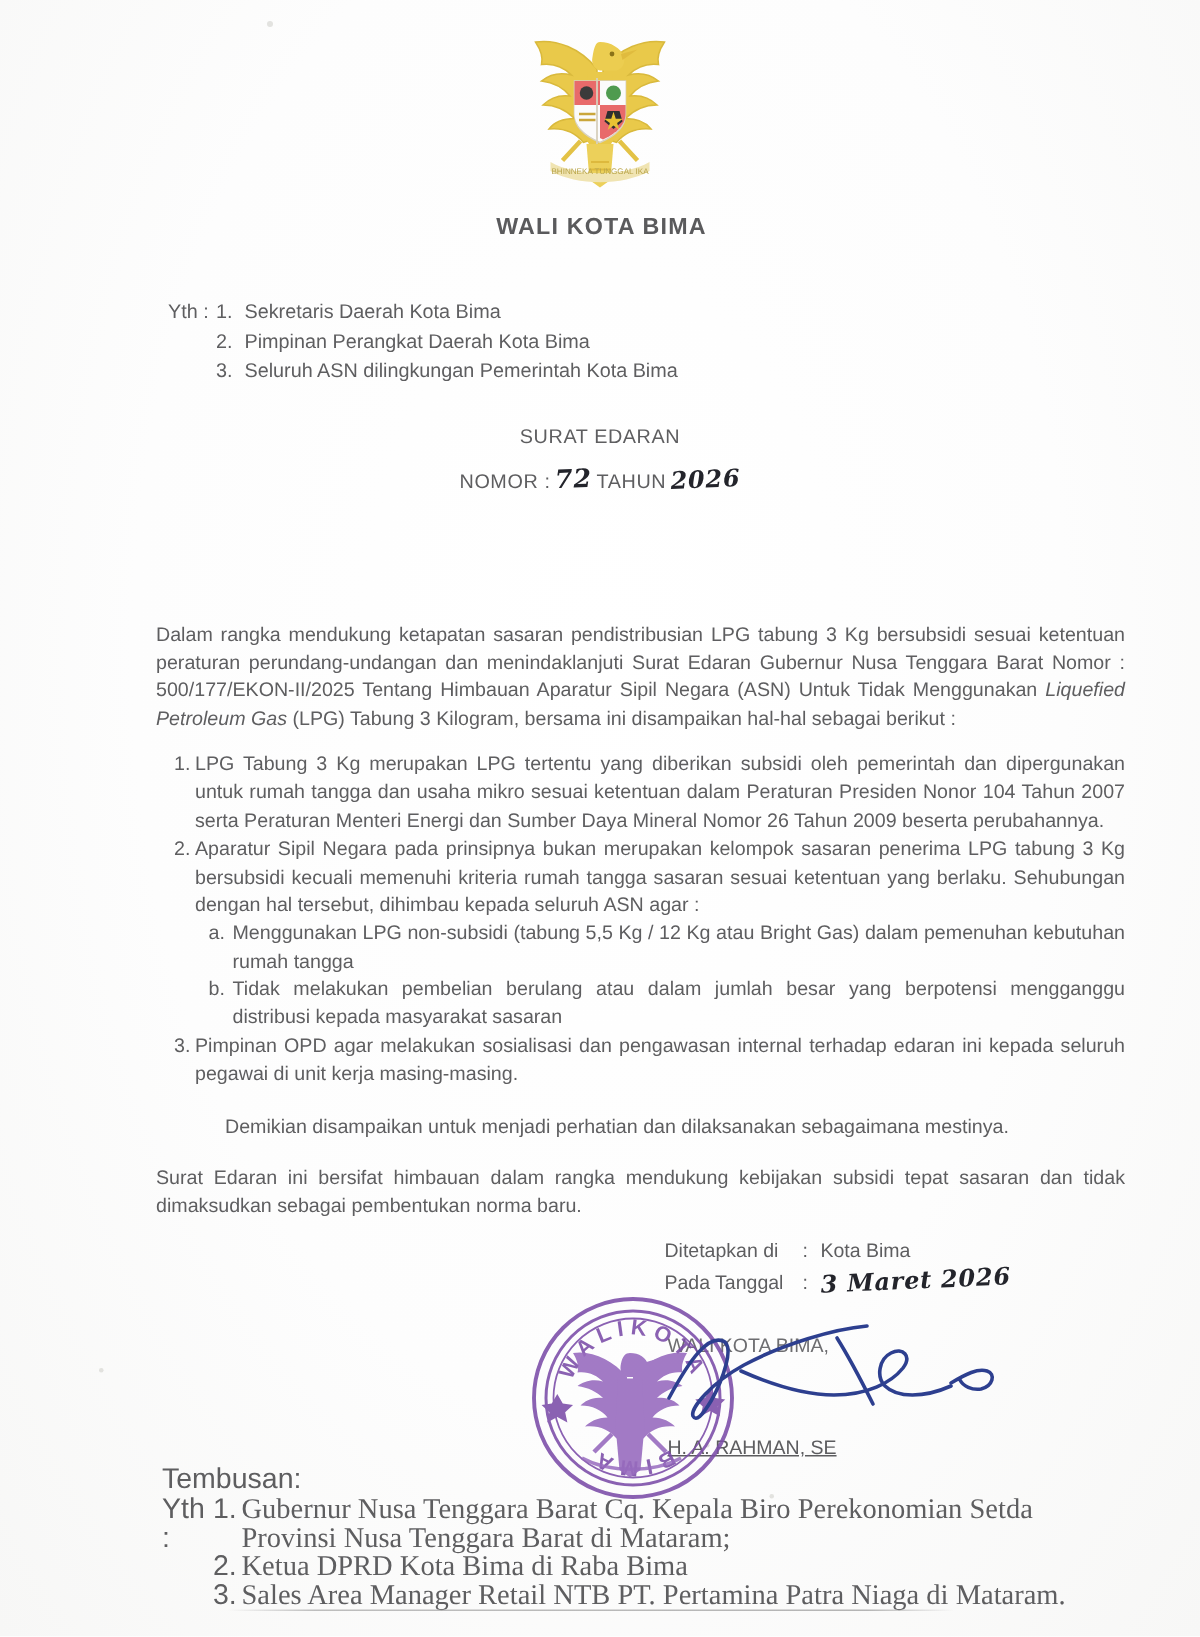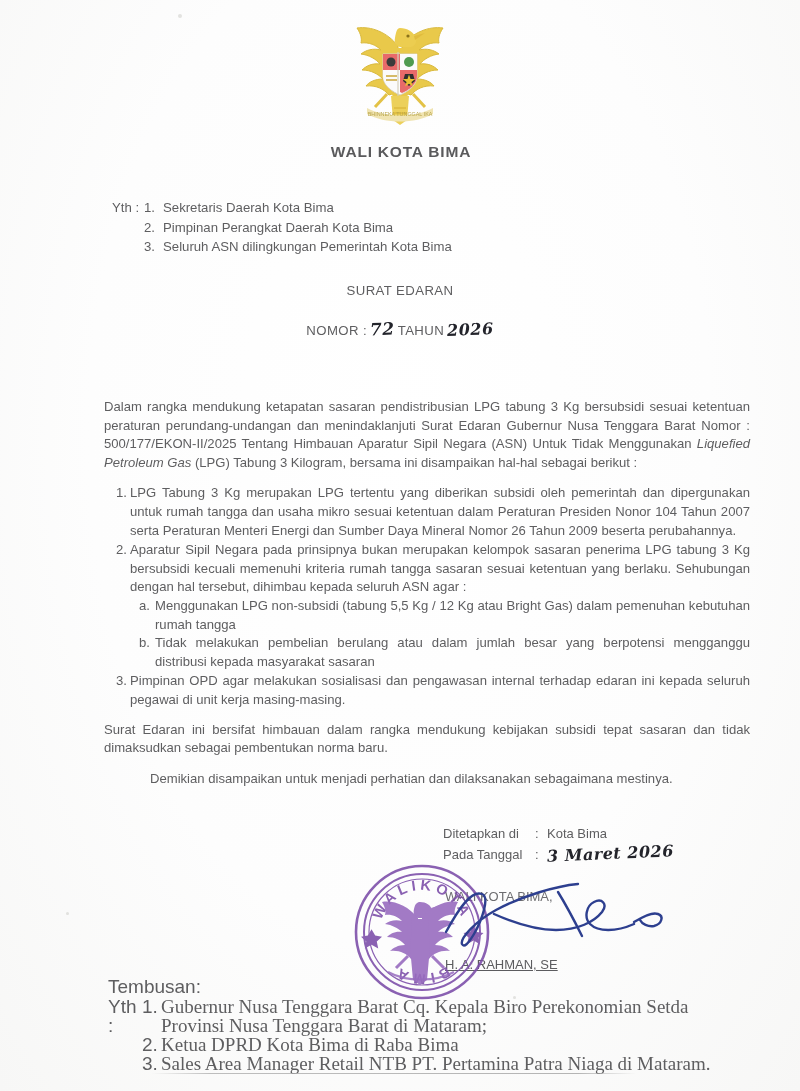--- a/index.html
+++ b/index.html
@@ -69,21 +69,21 @@
     text-align: center;
     font-size: 13.2px;
     line-height: 21px;
     letter-spacing: .4px;
   }
   .nomor-line {
     display: flex;
     justify-content: center;
     align-items: baseline;
     gap: 3px;
-    margin-top: 18px;
+    margin-top: 8px;
   }
   .hand {
     font-family: "DejaVu Serif", serif;
     color: #23242b;
     font-size: 17px;
     font-weight: bold;
     font-style: italic;
     letter-spacing: .5px;
     transform: rotate(-2.5deg);
     display: inline-block;
@@ -104,21 +104,21 @@
 
   .body-wrap {
     position: absolute;
     top: 398px;
     left: 104px;
     width: 646px;
     font-size: 13.1px;
     line-height: 18.6px;
     text-align: justify;
   }
-  .para { margin: 0 0 12px 0; text-align: justify; }
+  .para { margin: 16px 0 12px 0; text-align: justify; }
   .para.indent { text-indent: 46px; }
   em { font-style: italic; }
 
   ol.main {
     margin: 0 0 11px 0;
     padding-left: 0;
     list-style: none;
   }
   ol.main > li {
     display: flex;
@@ -313,22 +313,22 @@
             </li>
           </ol>
         </span>
       </li>
       <li>
         <span class="mk">3.</span>
         <span class="bd">Pimpinan OPD agar melakukan sosialisasi dan pengawasan internal terhadap edaran ini kepada seluruh pegawai di unit kerja masing-masing.</span>
       </li>
     </ol>
 
+    <p class="para indent">Demikian disampaikan untuk menjadi perhatian dan dilaksanakan sebagaimana mestinya.</p>
     <p class="para">Surat Edaran ini bersifat himbauan dalam rangka mendukung kebijakan subsidi tepat sasaran dan tidak dimaksudkan sebagai pembentukan norma baru.</p>
-    <p class="para indent">Demikian disampaikan untuk menjadi perhatian dan dilaksanakan sebagaimana mestinya.</p>
   </div>
 
   <div class="sign-block">
     <div class="sign-row">
       <span class="lbl">Ditetapkan di</span>
       <span class="sep">:</span>
       <span>Kota Bima</span>
     </div>
     <div class="sign-row">
       <span class="lbl">Pada Tanggal</span>

